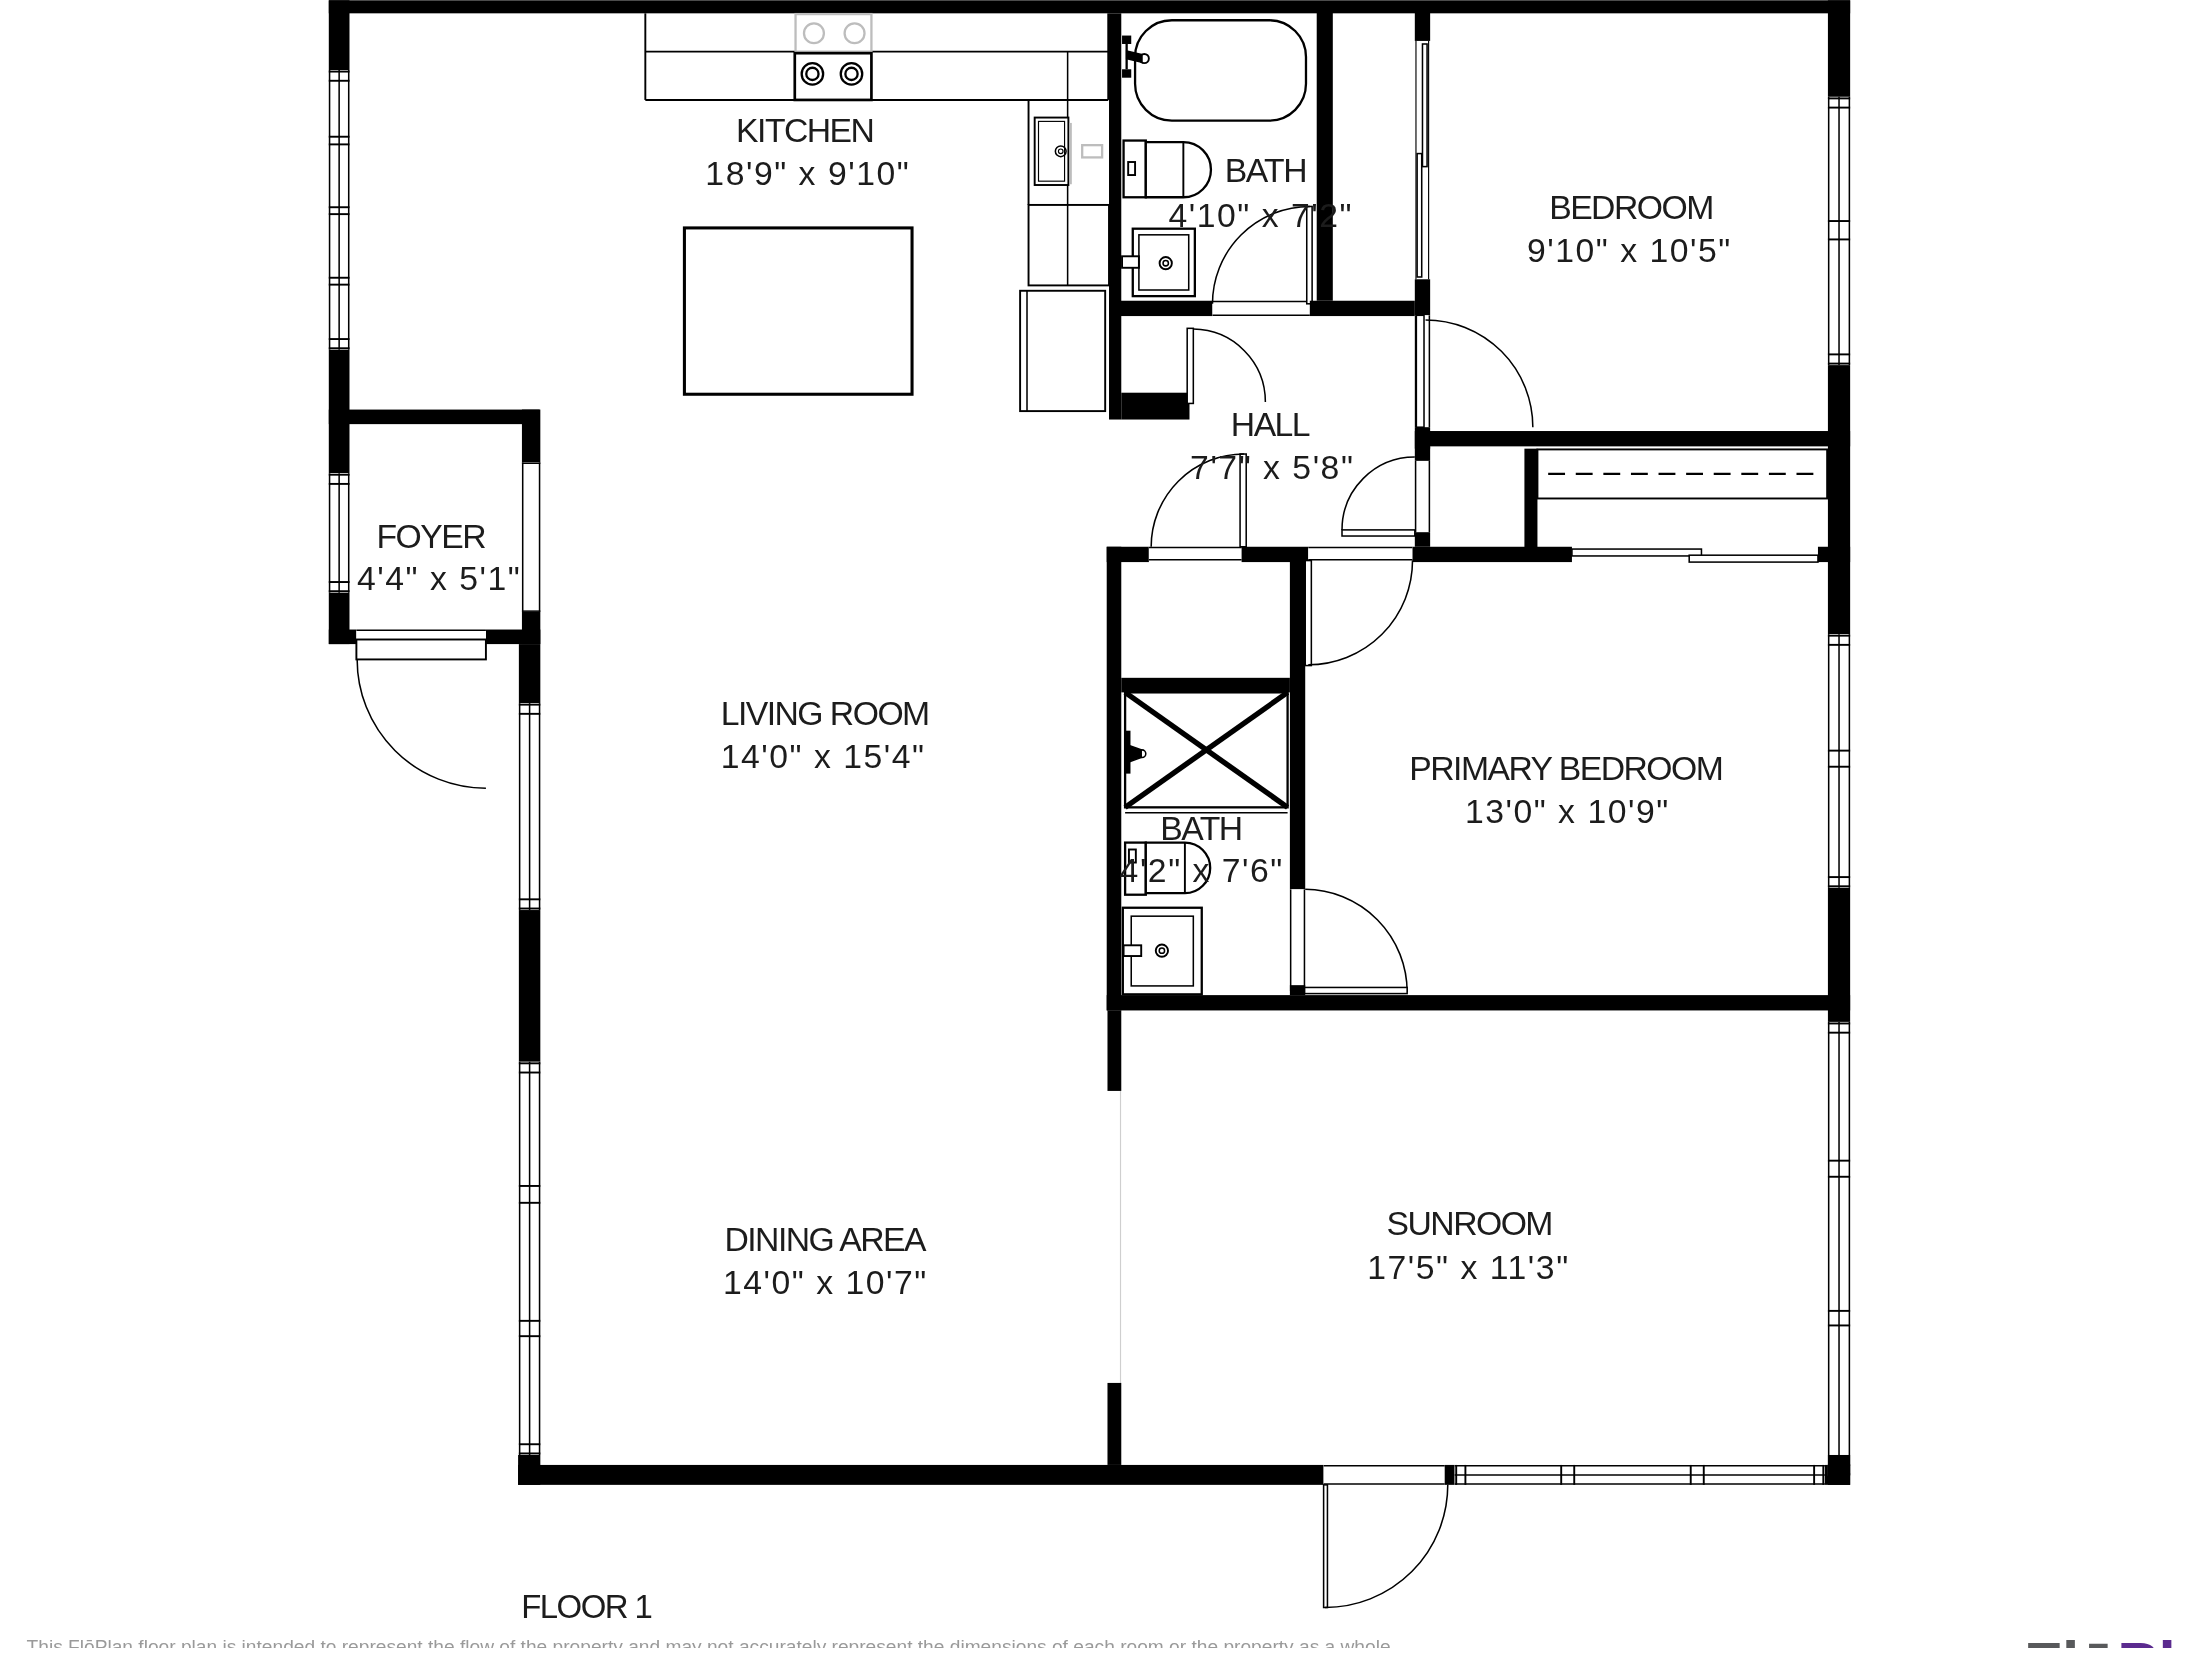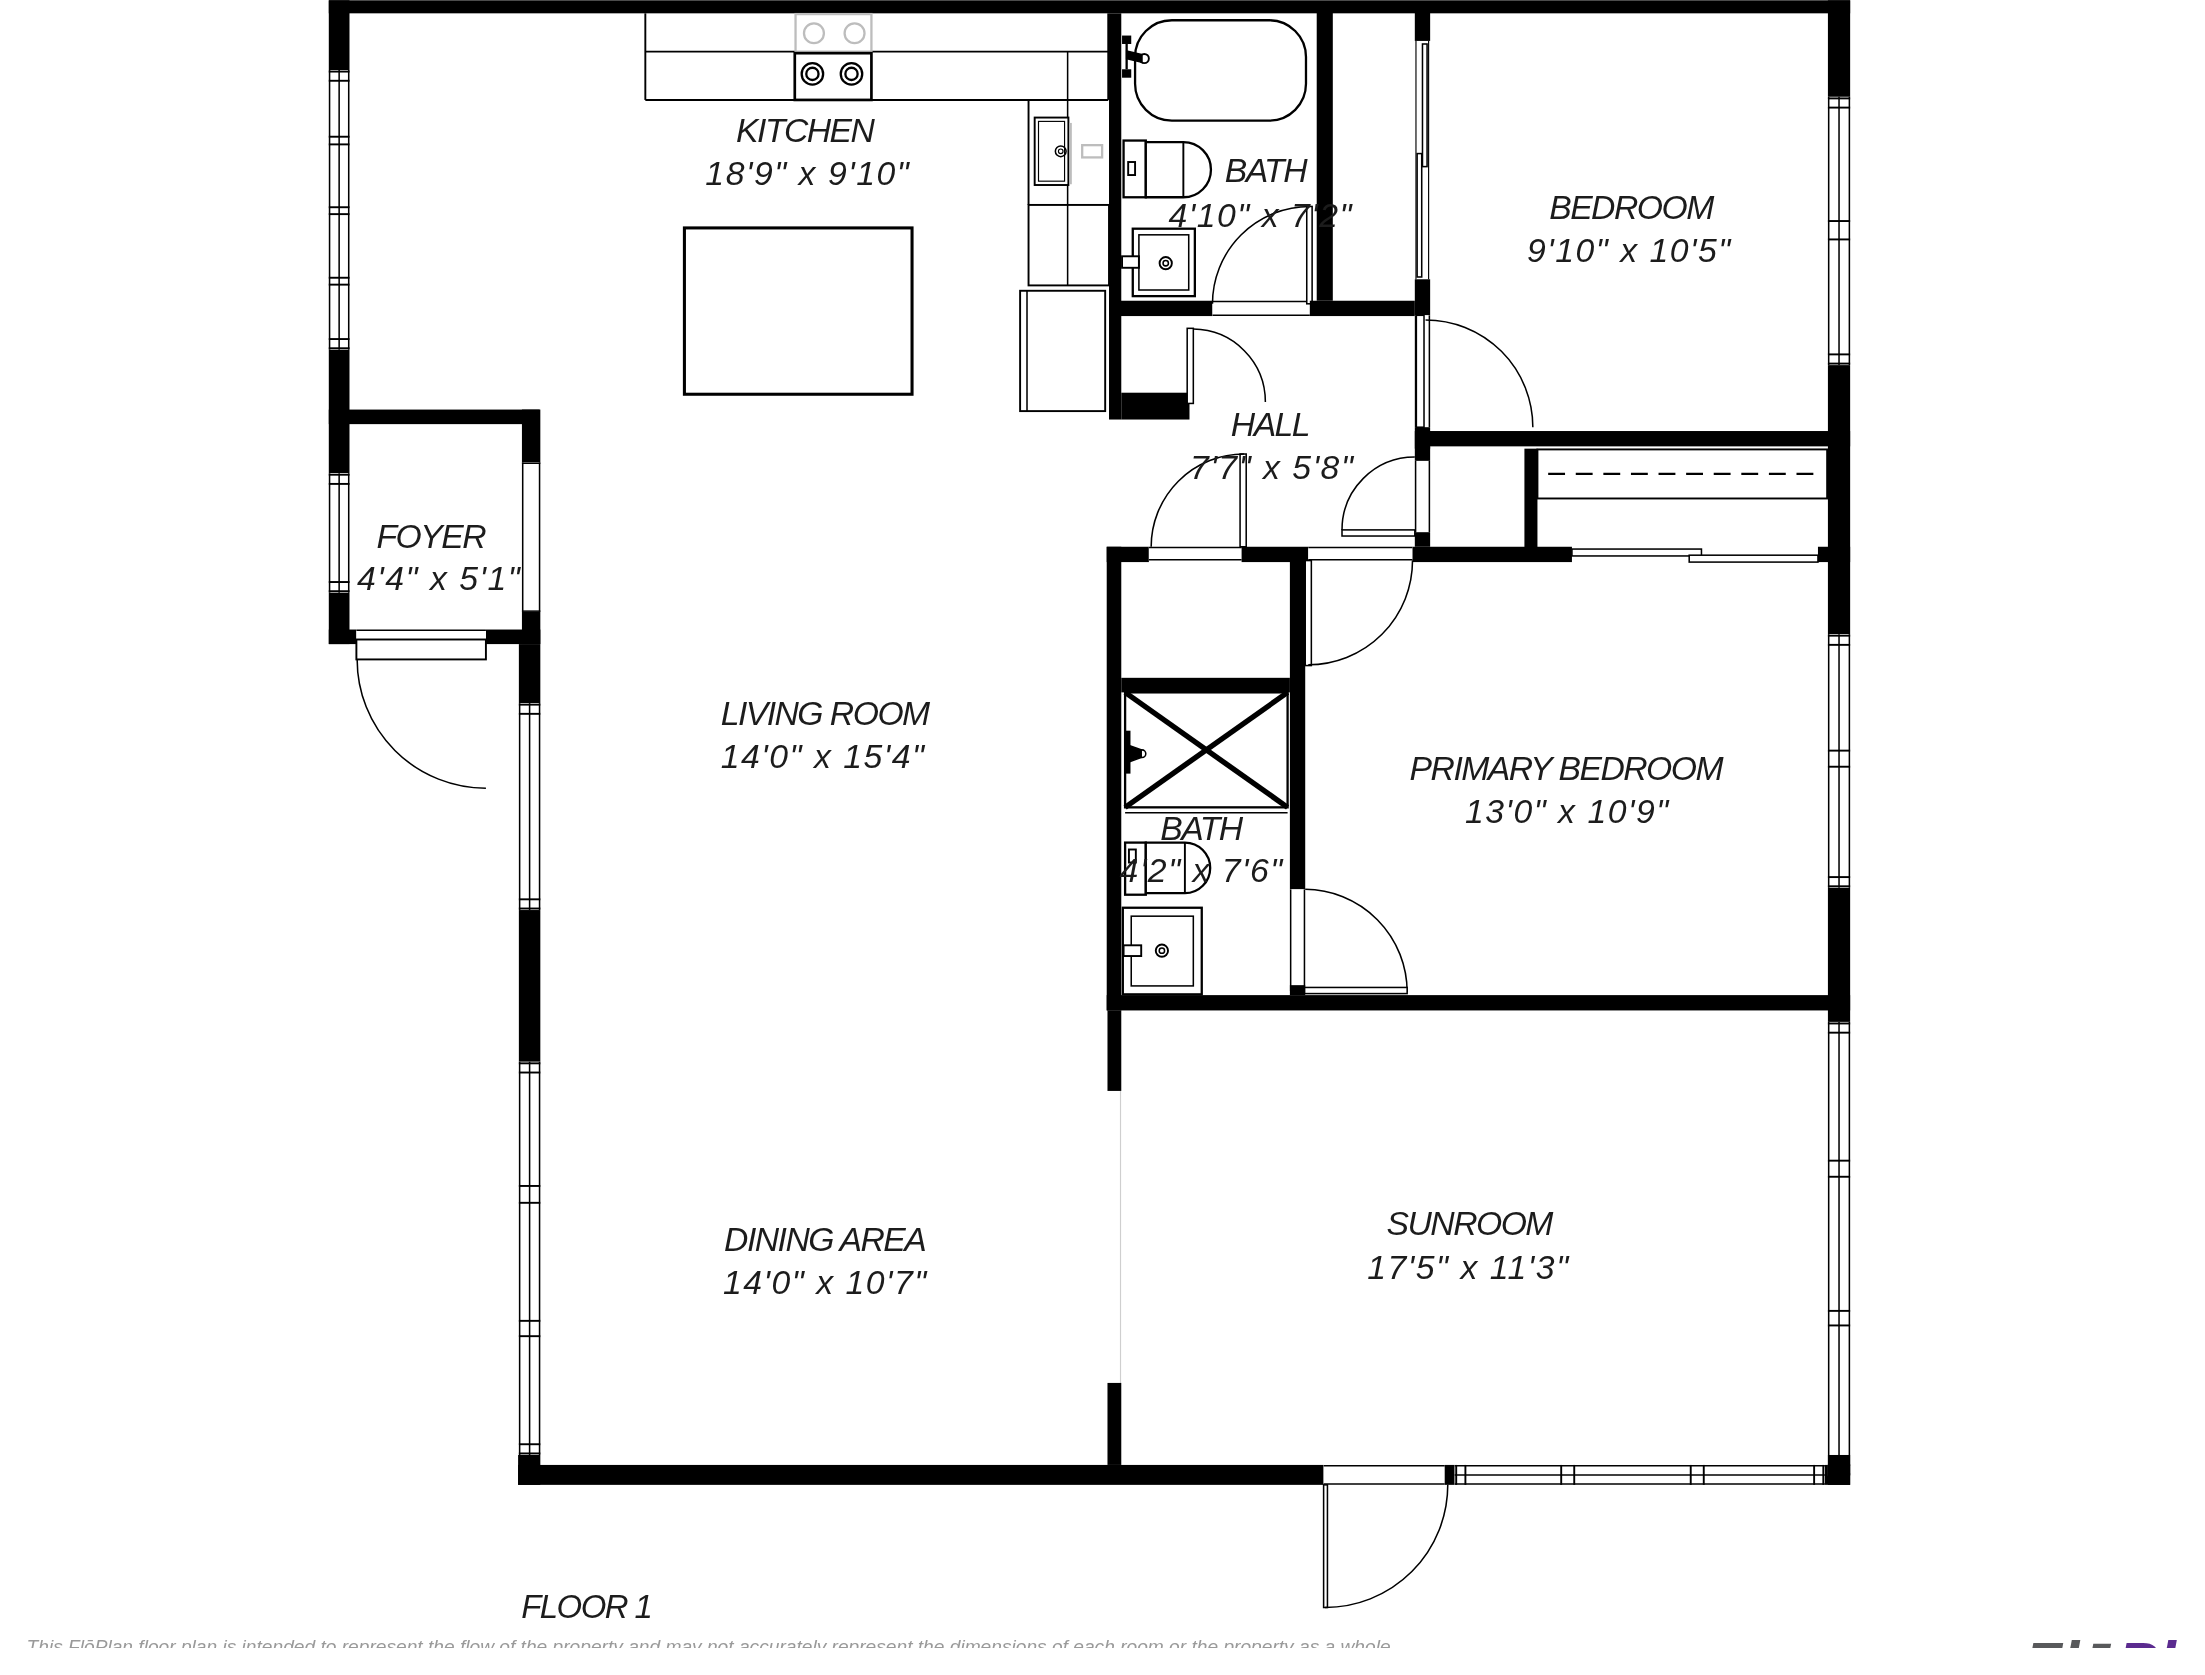--- a/index.html
+++ b/index.html
@@ -1,17 +1,17 @@
 <!DOCTYPE html>
 <html style="font-size:12.3px"><head>
 <meta charset="utf-8">
 <style>
 html,body{margin:0;padding:0;background:#fff;}
 #page{position:relative;width:2205px;height:1648px;overflow:hidden;background:#fff;
-font-family:"Liberation Sans", sans-serif;font-style:italic;}
+font-family:"Liberation Sans", sans-serif;}
 svg{position:absolute;left:0;top:0;}
 .rm{font-family:"Liberation Sans", sans-serif;fill:#1c1c1c;}
 .cp{font-family:"Liberation Sans", sans-serif;fill:#9a9a9a;}
 </style>
 </head>
 <body>
 <div id="page">
 <svg width="2205" height="1676" viewBox="0 0 2877 2186" fill="none" stroke="none">
 
 <g>

